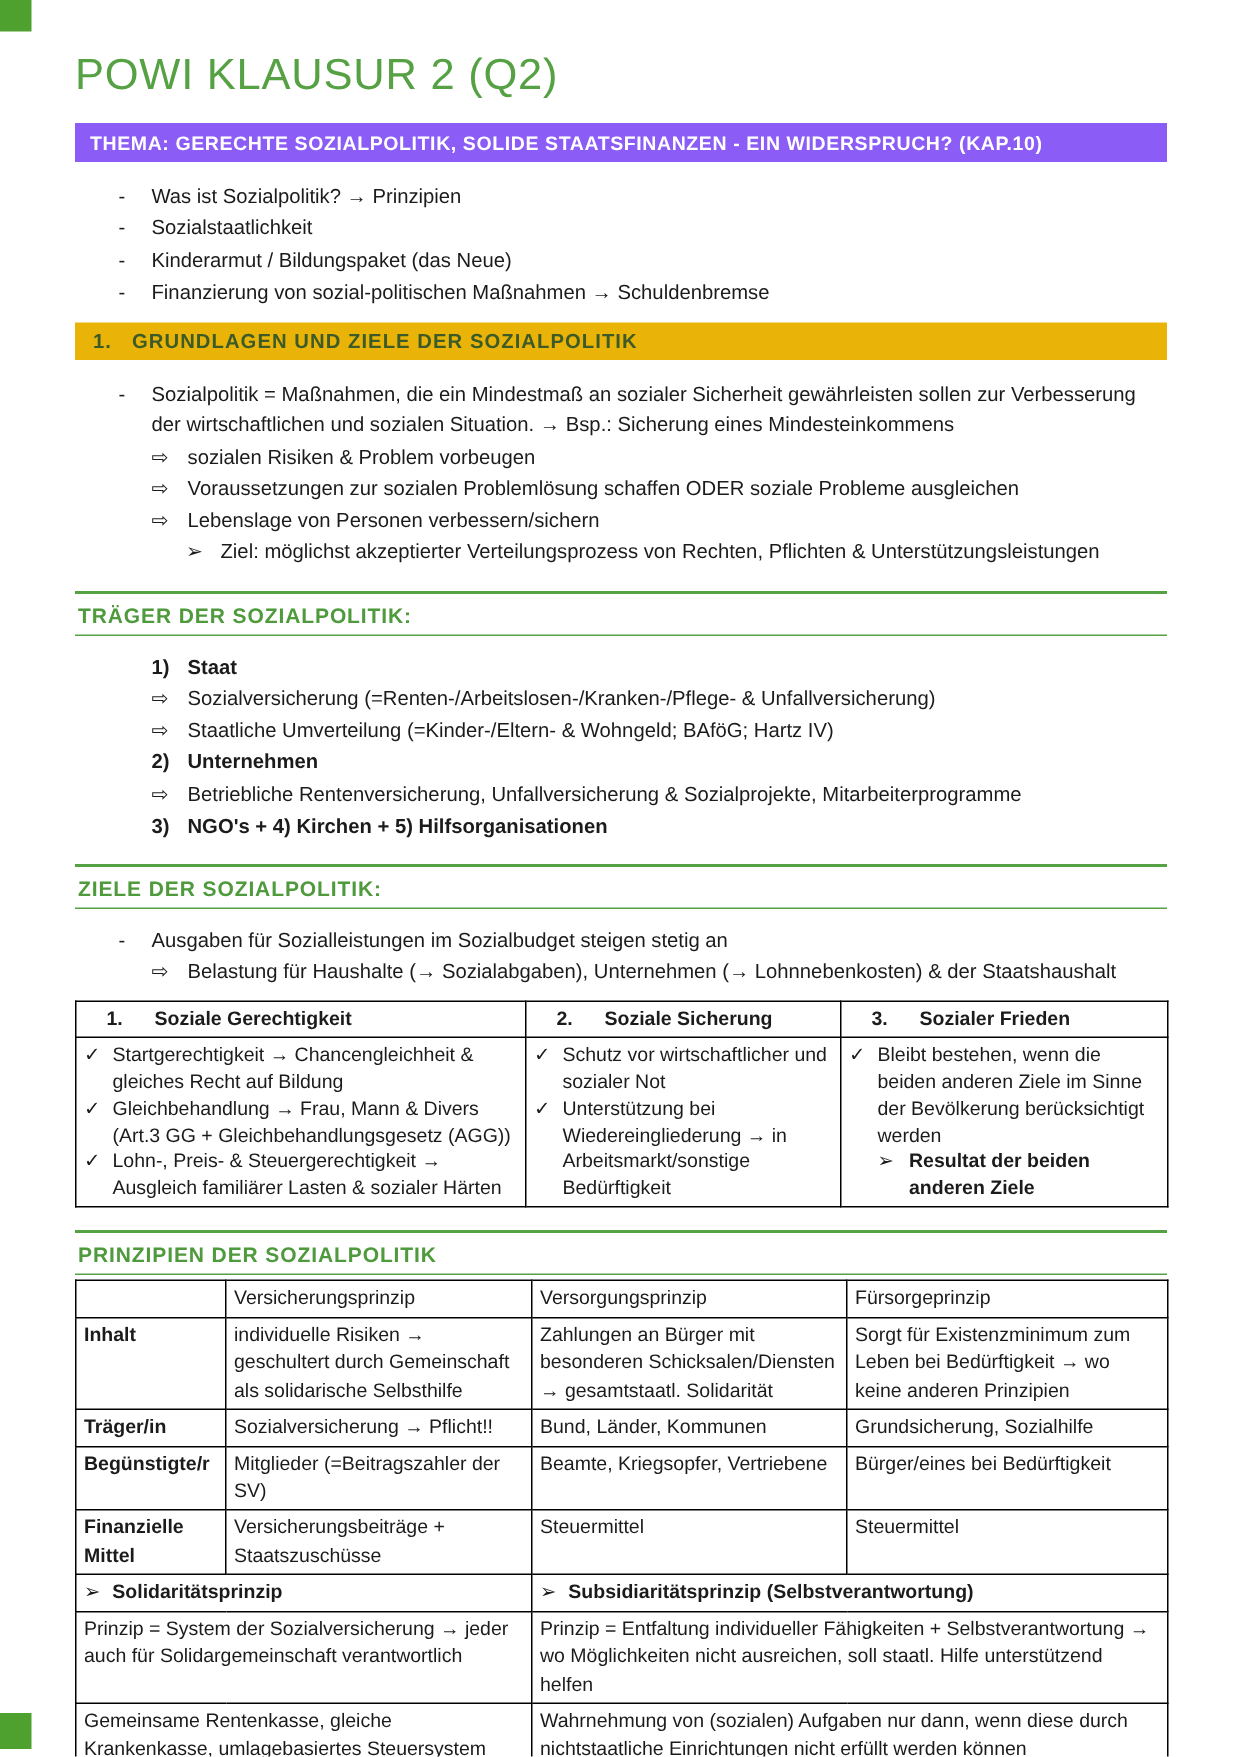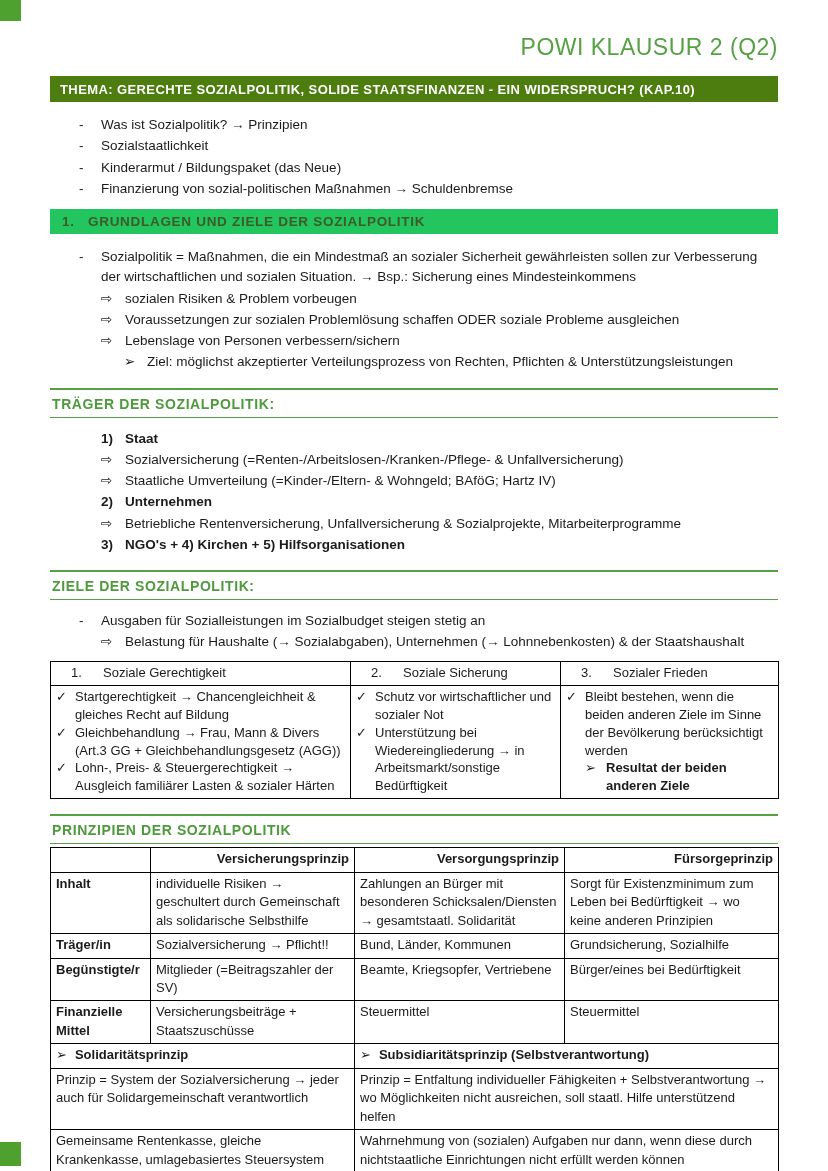--- a/index.html
+++ b/index.html
@@ -8,66 +8,66 @@
     background:#ffffff;color:#1b1b1b;
     font-family:"Liberation Sans","DejaVu Sans",sans-serif;
     font-size:13.5px;
   }
   .corner-square{position:absolute;left:0;width:21px;background:#4EA12F;}
   .corner-top{top:0;height:21px;}
   .corner-bottom{bottom:5px;height:24px;}
   .page{padding:34px 50px 0 50px;}
 
   .doc-title{
-    margin:0 0 15px 0;text-align:right;
-    font-weight:400;font-size:23px;letter-spacing:.5px;color:#55A143;
+    margin:0 0 15px 0;text-align:left;
+    font-weight:400;font-size:29px;letter-spacing:.5px;color:#55A143;
   }
   .theme-banner{
-    background:#4d7c0f;color:#fff;font-weight:700;font-size:13px;
+    background:#8b5cf6;color:#fff;font-weight:700;font-size:13px;
     letter-spacing:.4px;padding:6px 10px 5px 10px;
   }
 
   .dash-list{list-style:none;margin:13px 0 0 0;padding:0;}
   .li{display:flex;align-items:flex-start;line-height:1.5;margin:0 0 1px 0;}
   .li .m{flex:0 0 auto;}
   .li .t{flex:1 1 auto;}
   .lvl1{padding-left:29px;}  .lvl1 .m{width:22px;}
   .lvl2{padding-left:51px;}  .lvl2 .m{width:24px;}
   .lvl3{padding-left:74px;}  .lvl3 .m{width:23px;}
   .bold{font-weight:700;}
   b{font-weight:400;}
 
   .section-banner{
-    background:#22c55e;color:#3D5B28;font-weight:700;font-size:13.5px;
+    background:#eab308;color:#3D5B28;font-weight:700;font-size:13.5px;
     letter-spacing:.7px;padding:5px 10px 5px 12px;margin:10px 0 13px 0;
   }
   .sec-num{display:inline-block;min-width:26px;}
 
   .green-heading{
     border-top:2px solid #55A143;border-bottom:1px solid #55A143;
     color:#4E9A3C;font-weight:700;font-size:14px;letter-spacing:.6px;
     padding:6px 2px 5px 2px;margin:15px 0 11px 0;
   }
   .gh-tight{margin-bottom:3px;}
 
   .block{margin:0 0 4px 0;}
 
   table{border-collapse:collapse;width:100%;font-size:13px;table-layout:fixed;}
   td{border:1px solid #000;vertical-align:top;padding:2px 5px 3px 5px;line-height:1.4;}
   .goals-table{margin-top:8px;}
-  .goals-table .ghd{font-weight:400;padding-left:20px;}
+  .goals-table .ghd{font-weight:700;padding-left:20px;}
   .gnum{display:inline-block;width:32px;}
   .chk{display:flex;align-items:flex-start;line-height:1.38;}
   .chk .m{flex:0 0 19px;}
   .chk .t{flex:1 1 auto;}
   .tri-sub{padding-left:19px;font-weight:700;}
   .tri-sub .m{flex:0 0 21px;}
 
   .p-table td{line-height:1.42;}
-  .p-table .ph{font-weight:700;text-align:right;}
+  .p-table .ph{font-weight:400;text-align:left;}
   .p-table .pl{font-weight:700;}
   .psub{font-weight:700;}
   .psub .m{margin-right:8px;}
 </style>
 </head>
 <body>
 
 <div class="corner-square corner-top"></div>
 <div class="corner-square corner-bottom"></div>
 

